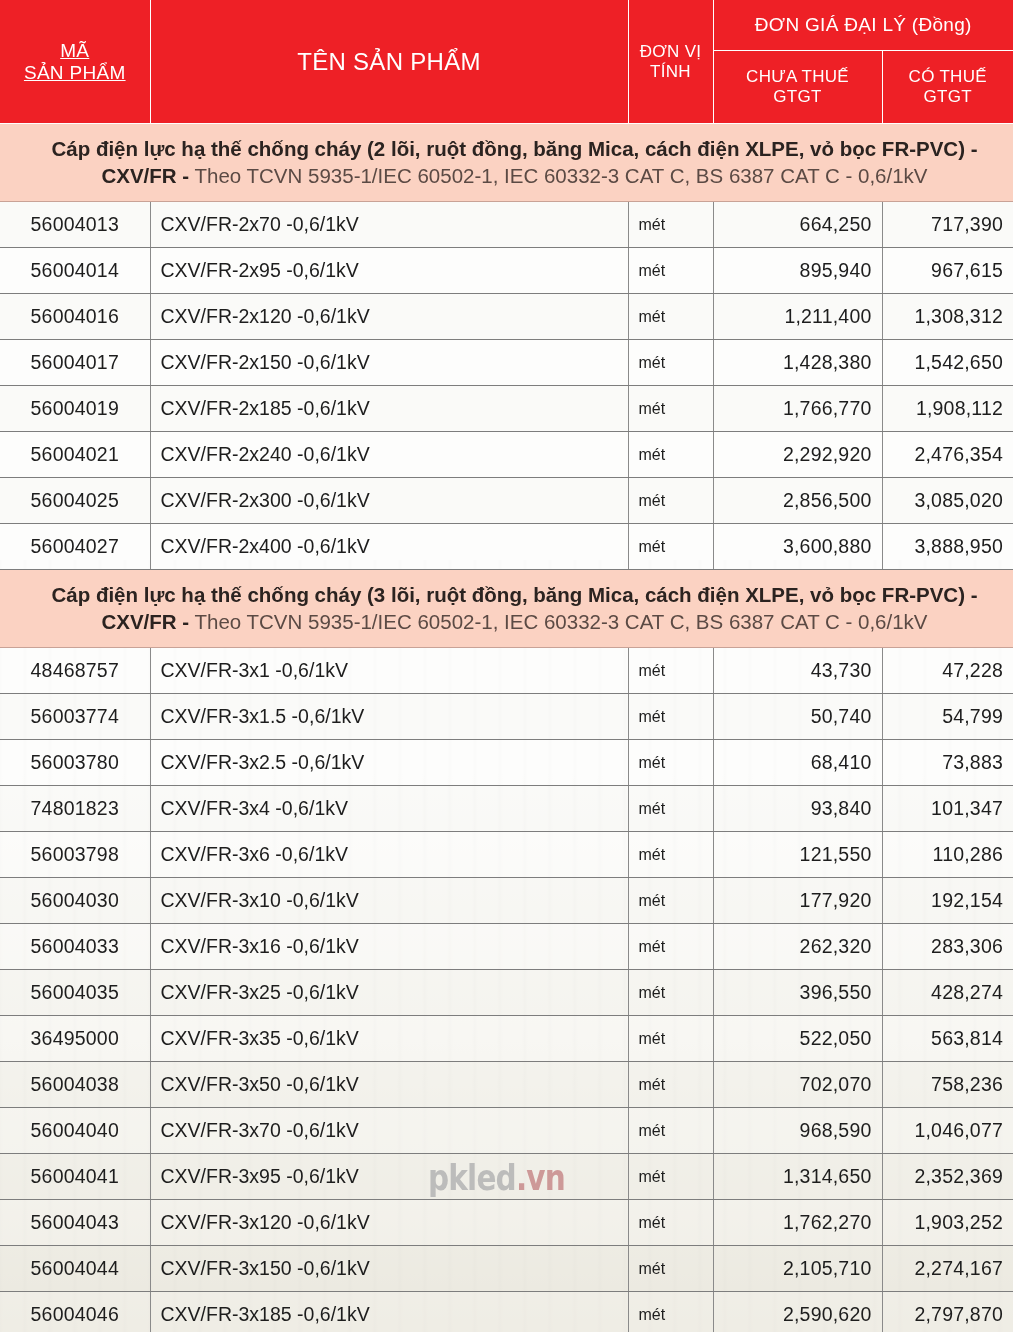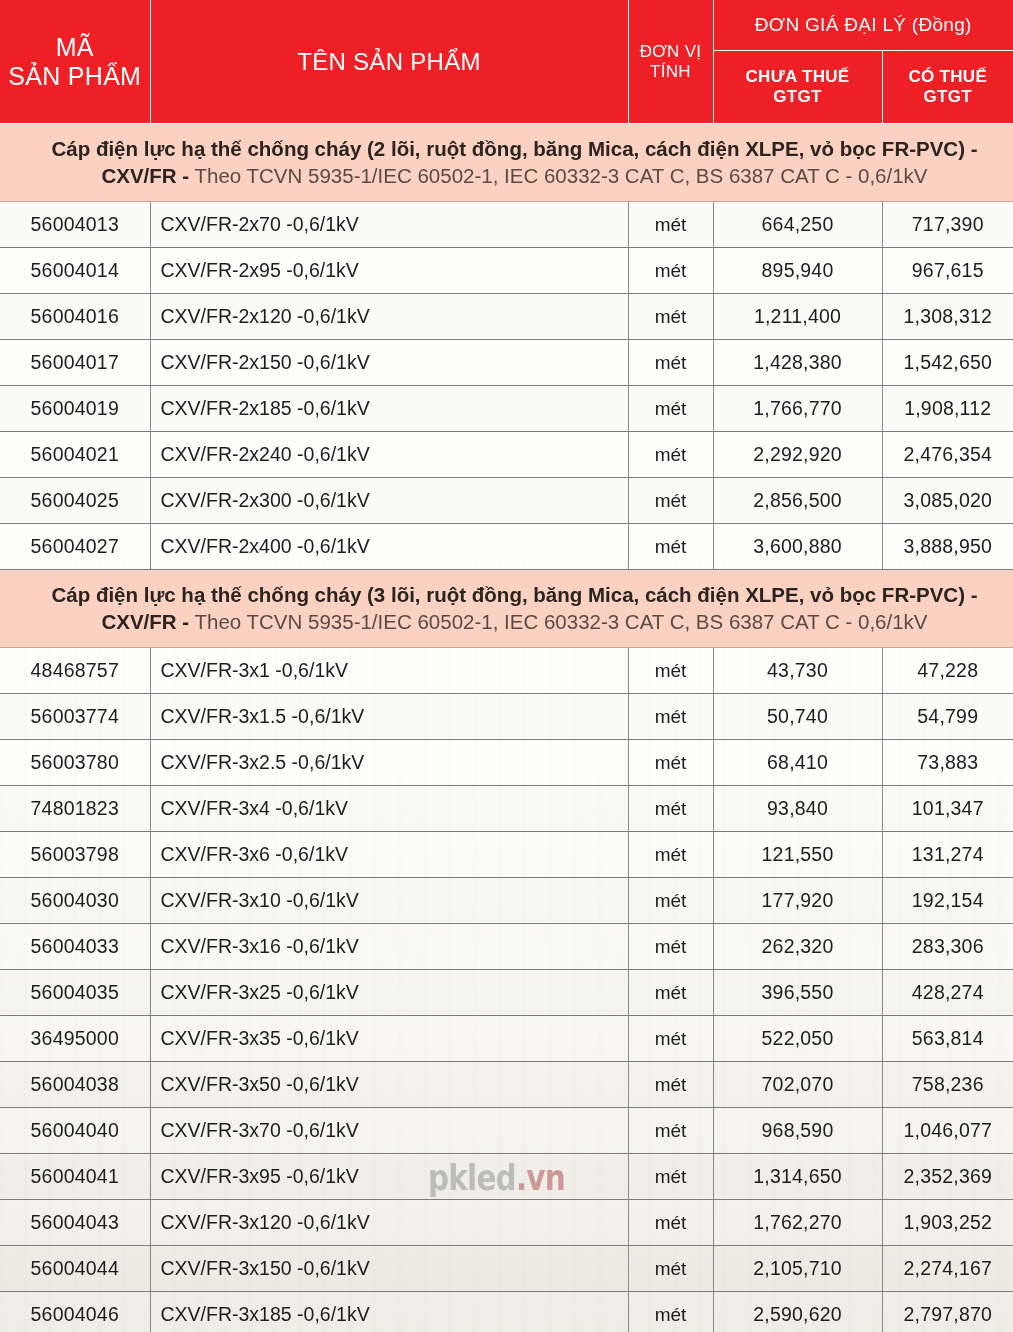--- a/index.html
+++ b/index.html
@@ -63,25 +63,25 @@
     color: #ffffff;
     font-weight: normal;
     letter-spacing: .3px;
     border: 1px solid #ffffff;
     padding: 4px 4px;
     line-height: 1.15;
     text-align: center;
     vertical-align: middle;
   }
   thead th.tall { height: 106px; }
-  th.h-code   { font-size: 25px; }
+  th.h-code   { font-size: 19px; text-decoration: underline; }
   th.h-name   { font-size: 24px; }
   th.h-unit   { font-size: 17px; }
   th.h-group  { font-size: 19px; height: 42px; }
-  th.h-sub    { font-size: 17px; height: 64px; font-weight: bold; }
+  th.h-sub    { font-size: 17px; height: 64px; }
   thead th:first-child { border-left: none; }
   thead th:last-child  { border-right: none; }
   thead tr:first-child th { border-top: none; }
 
   
   td.section-banner {
     background: #fbd2c2;
     border: 1px solid #c9a296;
     border-left: none;
     border-right: none;
@@ -111,23 +111,23 @@
     background: rgba(252,252,250,0.55);
   }
   tbody tr.data-row:nth-child(even) td {
     background: rgba(245,245,242,0.5);
   }
   tbody tr.data-row td:first-child { border-left: none; }
   tbody tr.data-row td:last-child  { border-right: none; }
 
   td.cell-code  { text-align: center; font-size: 19.5px; letter-spacing: .2px; }
   td.cell-name  { text-align: left;   font-size: 19.5px; padding-left: 16px; }
-  td.cell-unit  { text-align: center; font-size: 19px; }
+  td.cell-unit  { text-align: left; font-size: 16px; }
   td.cell-net,
-  td.cell-gross { text-align: center; font-size: 19.5px; letter-spacing: .2px; }
+  td.cell-gross { text-align: right; font-size: 19.5px; letter-spacing: .2px; }
 
   
   .watermark {
     position: absolute;
     left: 428px;
     top: 1157px;
     font-family: "DejaVu Sans", sans-serif;
     font-weight: bold;
     font-size: 36px;
     letter-spacing: -1px;
@@ -267,21 +267,21 @@
         <td class="cell-name">CXV/FR-3x4 -0,6/1kV</td>
         <td class="cell-unit">mét</td>
         <td class="cell-net">93,840</td>
         <td class="cell-gross">101,347</td>
       </tr>
       <tr class="data-row">
         <td class="cell-code">56003798</td>
         <td class="cell-name">CXV/FR-3x6 -0,6/1kV</td>
         <td class="cell-unit">mét</td>
         <td class="cell-net">121,550</td>
-        <td class="cell-gross">131,274</td>
+        <td class="cell-gross">110,286</td>
       </tr>
       <tr class="data-row">
         <td class="cell-code">56004030</td>
         <td class="cell-name">CXV/FR-3x10 -0,6/1kV</td>
         <td class="cell-unit">mét</td>
         <td class="cell-net">177,920</td>
         <td class="cell-gross">192,154</td>
       </tr>
       <tr class="data-row">
         <td class="cell-code">56004033</td>

